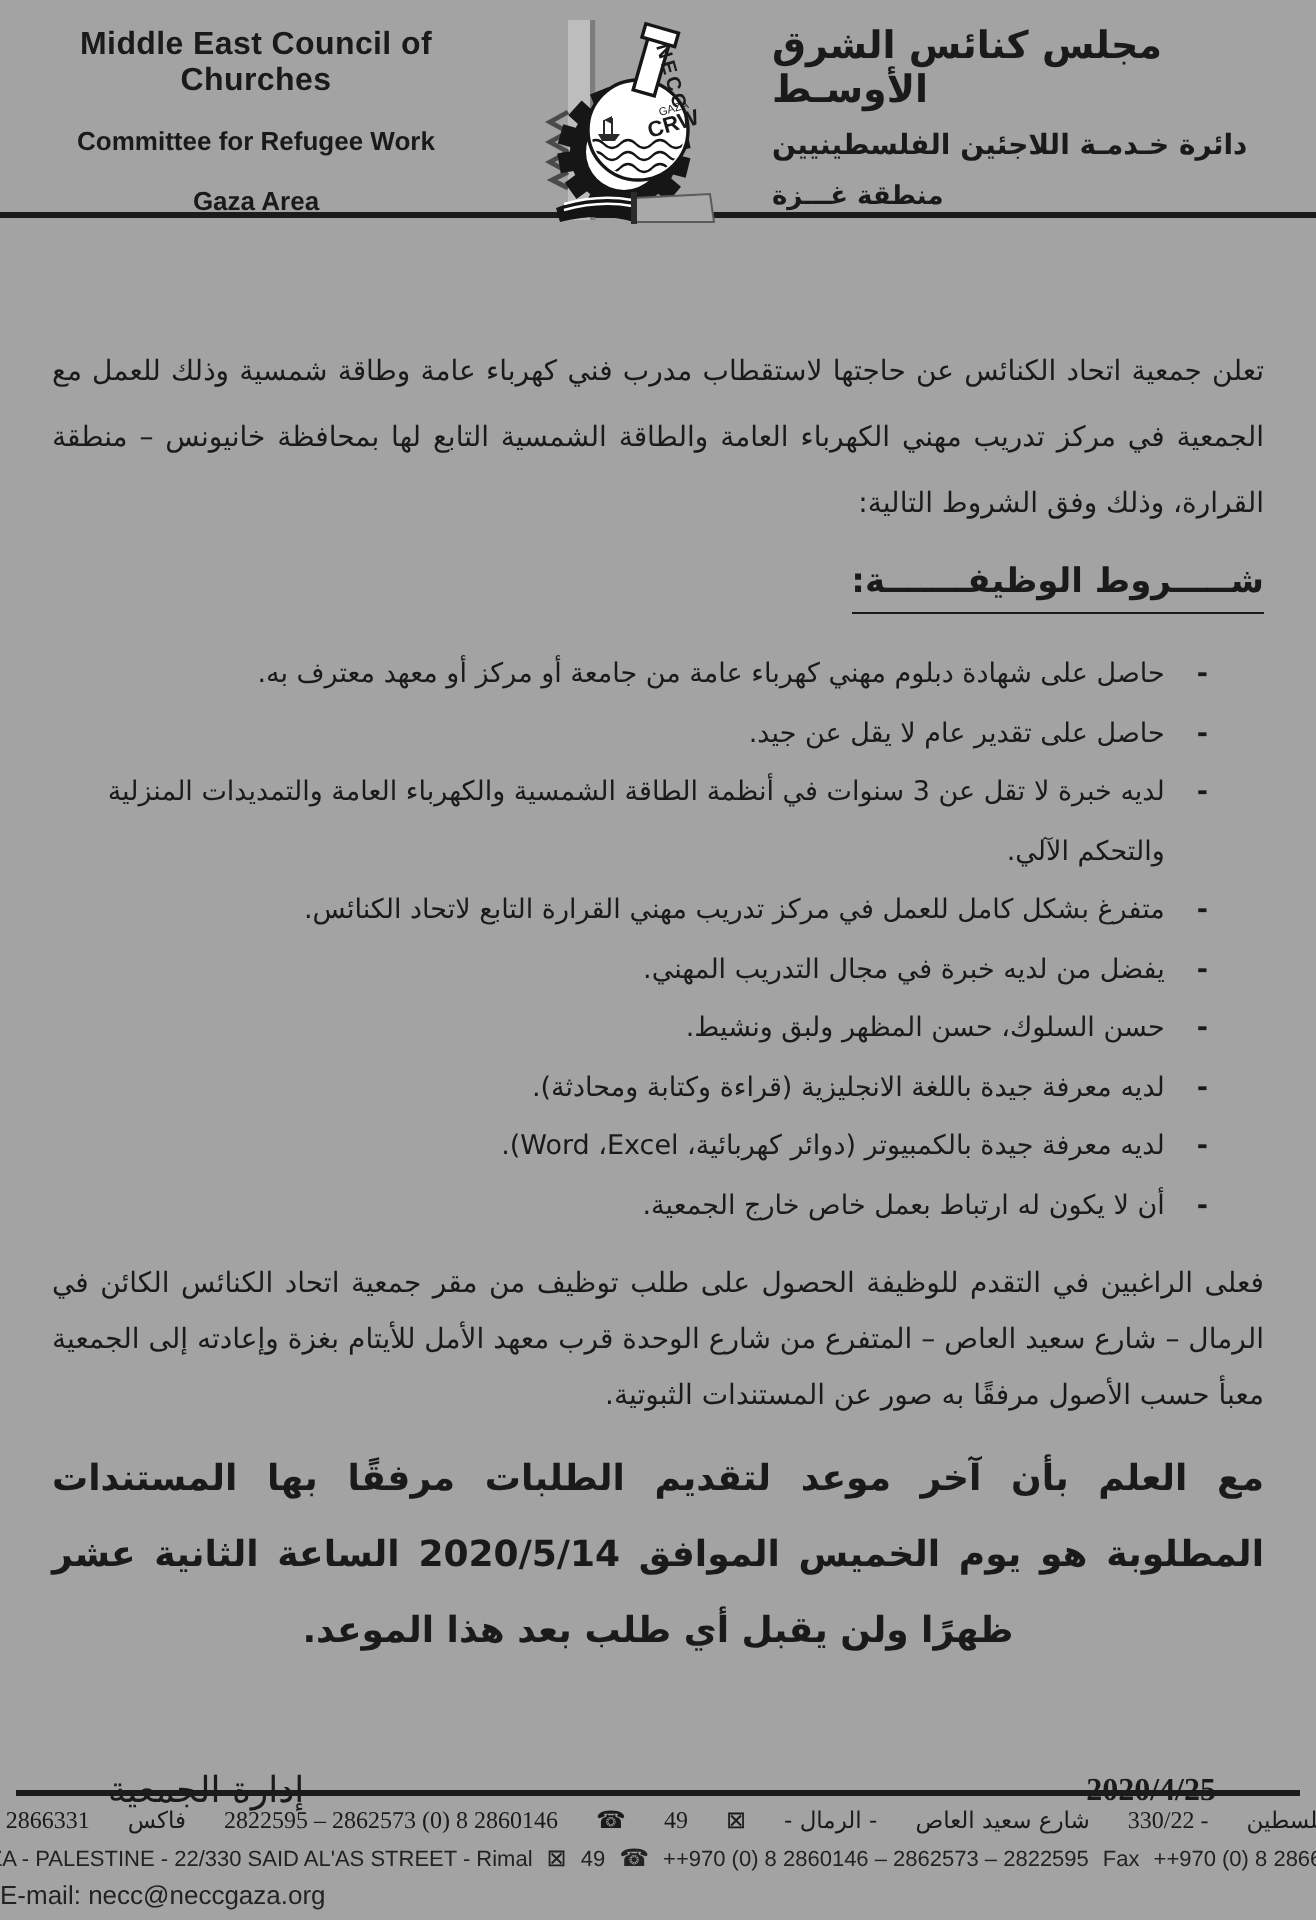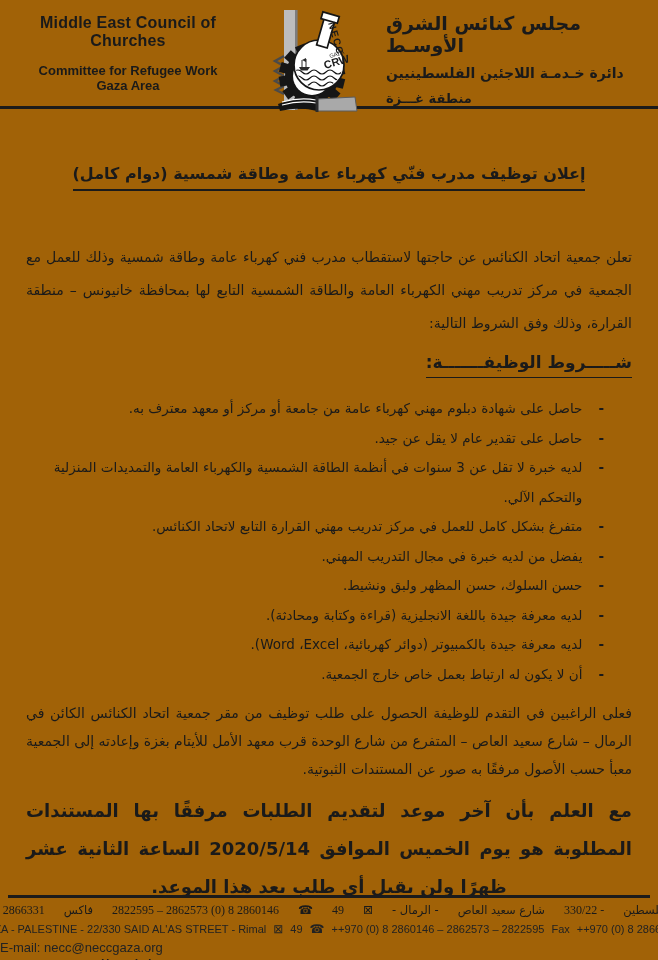--- a/index.html
+++ b/index.html
@@ -1,23 +1,23 @@
 <!DOCTYPE html>
 <html lang="ar"><head>
 <meta charset="utf-8">
 <style>
   html,body{margin:0;padding:0;background:#e8e8e8;}
-  .page{position:relative;width:658px;height:960px;background:#a16207;color:#1a1a1a;
+  .page{position:relative;width:658px;height:960px;background:#a3a3a3;color:#1a1a1a;
         font-family:"DejaVu Sans",sans-serif;overflow:hidden;margin:0 auto;}
   
   .header{position:absolute;top:0;left:0;right:0;height:106px;display:flex;
           justify-content:space-between;align-items:flex-start;padding:10px 4px 0 4px;box-sizing:border-box;}
   .hdr-en{width:248px;text-align:center;font-family:"Liberation Sans",sans-serif;font-weight:bold;padding-top:4px;}
   .hdr-en .l1{font-size:16px;margin-bottom:13px;letter-spacing:.2px;}
-  .hdr-en .l2{font-size:13px;}
+  .hdr-en .l2{font-size:13px;margin-bottom:15px;}
   .hdr-en .l3{font-size:13px;}
   .logo-box{width:120px;height:112px;position:relative;z-index:3;display:flex;justify-content:center;}
   .hdr-ar{width:268px;text-align:left;direction:rtl;font-weight:bold;padding-top:2px;}
   .hdr-ar .a1{font-size:19px;margin-bottom:9px;}
   .hdr-ar .a2{font-size:14px;margin-bottom:10px;}
   .hdr-ar .a3{font-size:13px;}
   .top-rule{position:absolute;top:106px;left:0;right:0;height:3px;background:#1b1b1b;z-index:1;}
   
   .main{position:absolute;top:120px;left:26px;right:26px;direction:rtl;}
   .title{margin:44px 0 0;text-align:center;font-size:16px;font-weight:bold;}
@@ -134,23 +134,20 @@
 
     <div class="hdr-ar">
       <div class="a1">مجلس كنائس الشرق الأوسـط</div>
       <div class="a2">دائرة خـدمـة اللاجئين الفلسطينيين</div>
       <div class="a3">منطقة غـــزة</div>
     </div>
   </div>
   <div class="top-rule"></div>
 
   <div class="main">
-    <div class="title">
-      <span class="u">إعلان توظيف مدرب فنّي كهرباء عامة وطاقة شمسية (دوام كامل)</span>
-    </div>
 
     <p class="intro">تعلن جمعية اتحاد الكنائس عن حاجتها لاستقطاب مدرب فني كهرباء عامة وطاقة شمسية وذلك للعمل مع الجمعية في مركز تدريب مهني الكهرباء العامة والطاقة الشمسية التابع لها بمحافظة خانيونس – منطقة القرارة، وذلك وفق الشروط التالية:</p>
 
     <div class="cond-head">
       <span class="u">شـــــروط الوظيفـــــــة:</span>
     </div>
 
     <ul class="bullets">
 
     <li>

